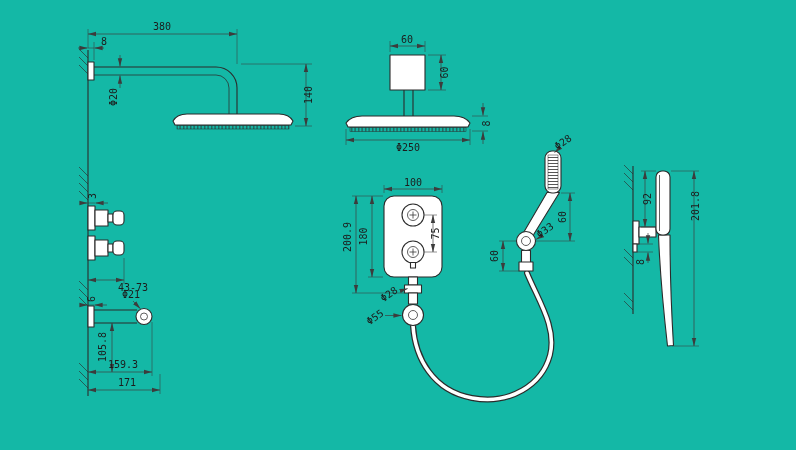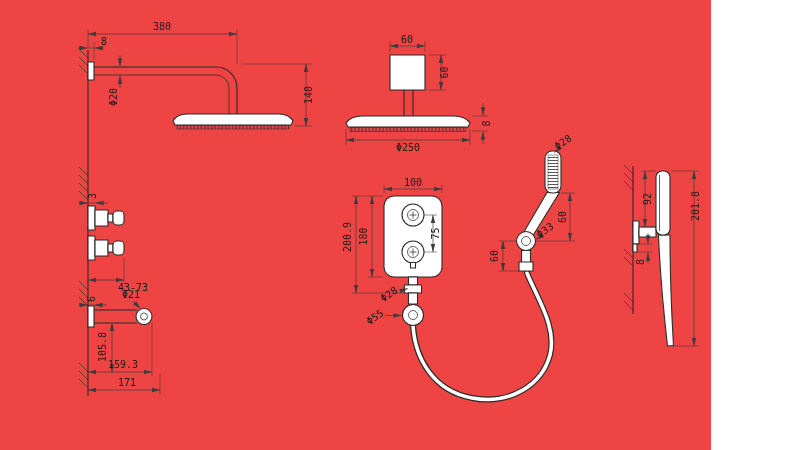--- a/index.html
+++ b/index.html
@@ -1,16 +1,16 @@
 <!DOCTYPE html>
 <html><head>
 <meta charset="utf-8">
 <style>
   html,body{margin:0;padding:0;background:#ffffff}
-  .canvas{position:relative;width:711px;height:450px;background:#ef4444;overflow:hidden}
+  .canvas{position:relative;width:796px;height:450px;background:#14b8a6;overflow:hidden}
   svg{display:block}
   svg text{font-family:"DejaVu Sans Mono","Liberation Mono",monospace;font-size:10px;fill:#1c1c1c}
   .obj{stroke:#2b2b2b;stroke-width:1.1;fill:none;stroke-linejoin:round}
   .objf{stroke:#2b2b2b;stroke-width:1.1;fill:#fff;stroke-linejoin:round}
   .obj2{stroke:#2b2b2b;stroke-width:.75;fill:none}
   .hatch{stroke:#2b2b2b;stroke-width:.65;fill:none}
   .ext{stroke:#3c3c3c;stroke-width:.55;fill:none}
   .dim{stroke:#3c3c3c;stroke-width:.7;fill:none;marker-start:url(#arrS);marker-end:url(#arrE)}
   .dima{stroke:#3c3c3c;stroke-width:.7;fill:none;marker-end:url(#arrE)}
   .hose{stroke:#2b2b2b;stroke-width:6;fill:none;stroke-linecap:round}

